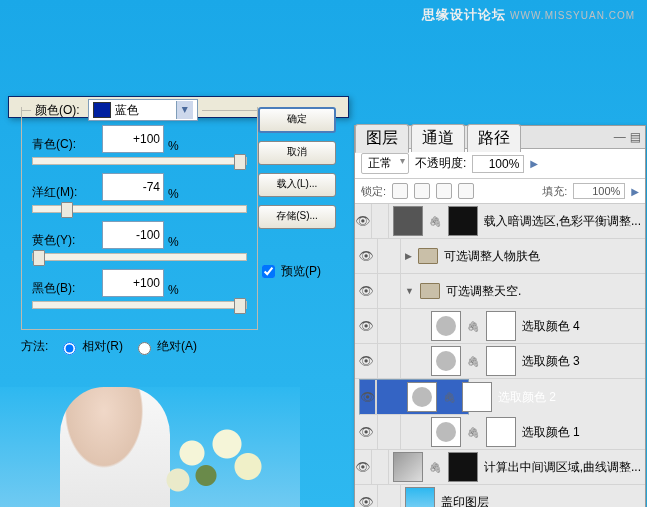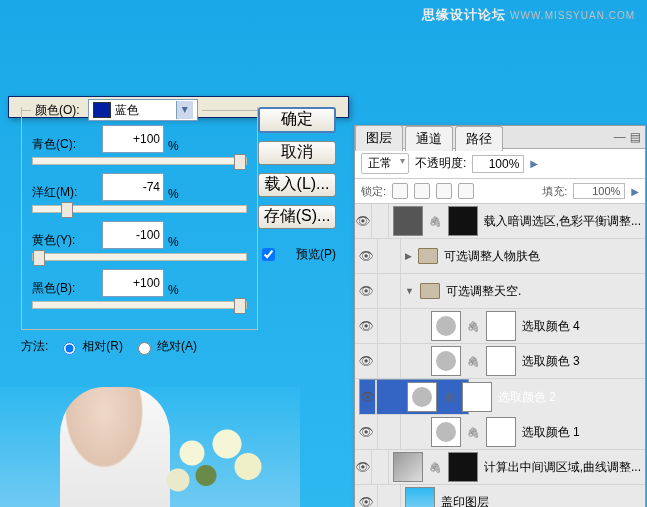--- a/index.html
+++ b/index.html
@@ -16,31 +16,31 @@
 .sel-in{display:flex;align-items:center;height:100%;padding:0 4px;gap:4px}
 .sw{width:16px;height:14px;background:#0020a0;border:1px solid #333;display:inline-block}
 .chev{margin-left:auto;width:16px;height:18px;background:#cdd8ec;border-left:1px solid #7f9db9;text-align:center;line-height:16px;color:#4a6a9c}
 .row{display:flex;align-items:flex-end;margin:8px 0 4px}
 .row label{width:70px}
 .row input{width:54px;height:18px;border:1px solid #7f9db9;text-align:right;padding:4px 3px;font-size:12px}
 .row .pct{margin-left:4px}
 .slider{height:6px;background:#f4f2e9;border:1px solid #bdbab0;margin:0 0 6px 0;position:relative}
 .thumb{position:absolute;top:-4px;width:10px;height:14px;background:#eceadf;border:1px solid #888;border-radius:1px}
 .btns{position:absolute;right:12px;top:10px;width:78px;display:flex;flex-direction:column;gap:8px}
-.btn{height:22px;border:1px solid #888;background:linear-gradient(#fdfdfd,#e7e4d8);border-radius:3px;font-size:16px;text-align:center;line-height:20px}
+.btn{height:22px;border:1px solid #888;background:linear-gradient(#fdfdfd,#e7e4d8);border-radius:3px;font-size:10px;text-align:center;line-height:20px}
 .btn.def{border:2px solid #4a7dbb}
-.chk{margin-top:8px;display:flex;align-items:center;gap:18px}
+.chk{margin-top:25px;display:flex;align-items:center;gap:3px}
 .chk input{width:13px;height:13px}
 .method{margin-top:8px;display:flex;align-items:center;gap:10px;font-size:12px}
 .method label{display:flex;align-items:center;gap:3px}
 .main-box{position:absolute;left:12px;right:90px;top:10px}
 
 .panel{position:absolute;left:354px;top:125px;width:290px;background:#e9e9e9;border:1px solid #9a9a9a;box-shadow:1px 1px 4px rgba(0,0,0,.2)}
 .tabs{display:flex;align-items:center;border-bottom:1px solid #aaa;height:22px;background:#e4e4e4}
-.tab{padding:3px 10px;border:1px solid #aaa;border-bottom:none;background:#f2f2f2;margin-right:2px;font-size:13px;border-radius:3px 3px 0 0;position:relative;top:1px}
+.tab{padding:3px 10px;border:1px solid #aaa;border-bottom:none;background:#f2f2f2;margin-right:2px;font-size:16px;border-radius:3px 3px 0 0;position:relative;top:1px}
 .tab.act{background:#e9e9e9;border-bottom:1px solid #e9e9e9}
 .tabs .mini{margin-left:auto;display:flex;gap:4px;padding-right:4px;color:#666}
 .opts{display:flex;align-items:center;padding:4px 6px;gap:6px;border-bottom:1px solid #ccc;background:#ffffff}
 .opts .dd{border:1px solid #bbb;background:#fff;padding:1px 16px 1px 6px;position:relative;border-radius:2px}
 .opts .dd:after{content:"▾";position:absolute;right:3px;top:1px;color:#888;font-size:10px}
 .opts .pct-dd{border:1px solid #bbb;background:#fff;padding:1px 4px;width:42px;text-align:right}
 .opts .arrow{color:#5a7db0;font-size:10px}
 .opts.locks{font-size:11px;color:#555}
 .ic{width:14px;height:14px;display:inline-block;border:1px solid #aaa;background:#f8f8f8;border-radius:2px}
 .layers{max-height:310px;overflow:auto}

